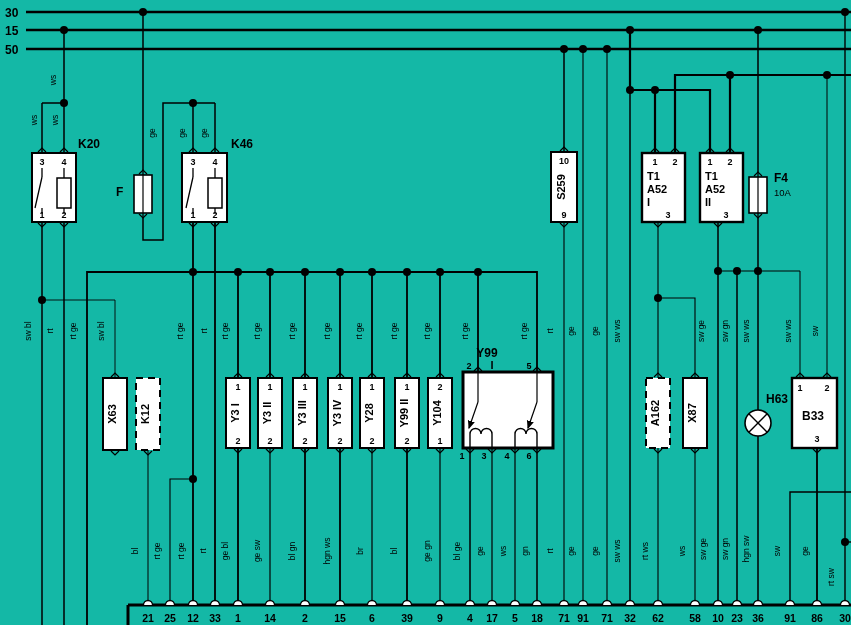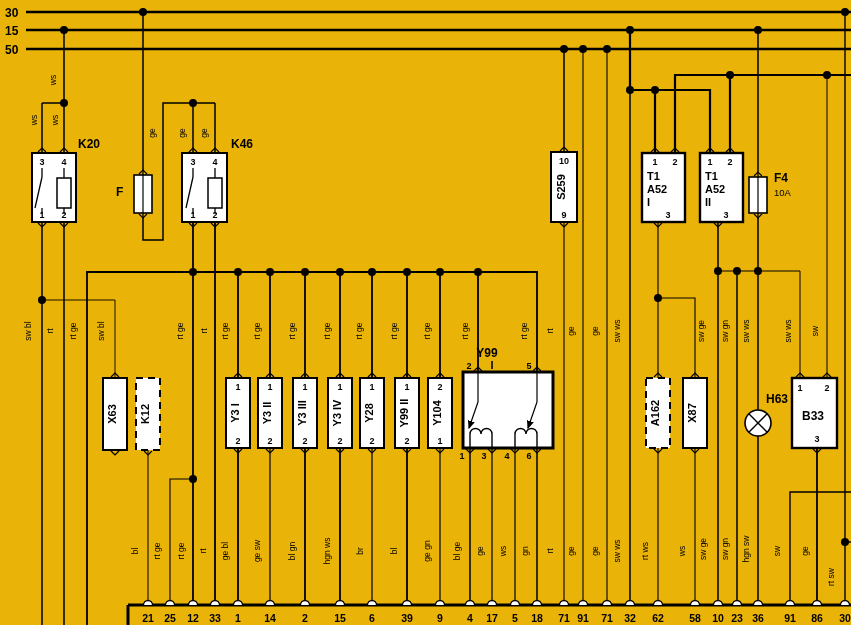--- a/index.html
+++ b/index.html
@@ -1,16 +1,16 @@
 <!DOCTYPE html>
 <html><head>
 <meta charset="utf-8">
 <style>
   html,body{margin:0;padding:0;background:#fff;}
-  #stage{position:relative;width:851px;height:625px;background:#eab308;overflow:hidden;}
+  #stage{position:relative;width:851px;height:625px;background:#14b8a6;overflow:hidden;}
   svg{position:absolute;left:0;top:0;}
   text{font-family:"Liberation Sans",sans-serif;fill:#000;}
 </style>
 </head>
 <body>
 
 <div id="stage">
     <svg width="851" height="625" viewBox="0 0 851 625">
       <defs>
         <marker id="arw" markerWidth="8" markerHeight="8" refX="6" refY="3" orient="auto">

